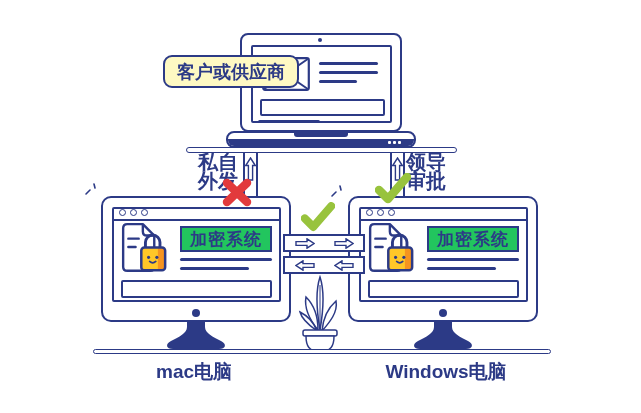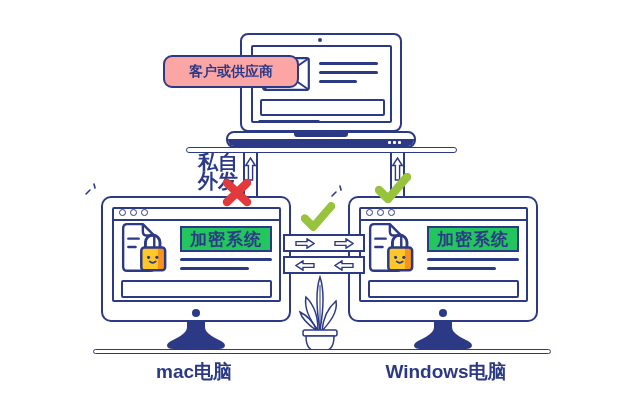--- a/index.html
+++ b/index.html
@@ -15,22 +15,22 @@
   .env{left:262px;top:57px;}
   .lap-line{height:2.5px;background:#2c3a86;border-radius:2px;}
   .lap-input{left:260px;top:99px;width:121px;height:13px;border:2px solid #2c3a86;border-radius:2px;background:#fff;}
   .lap-underline{left:258px;top:120px;width:62px;}
   .laptop-base{left:226px;top:131px;width:186px;height:13px;border:2px solid #2c3a86;border-radius:8px;background:#fff;overflow:hidden;}
   .base-fill{position:absolute;left:0;right:0;bottom:0;height:7px;background:#2c3a86;}
   .base-notch{position:absolute;left:50%;top:0;width:54px;height:4px;margin-left:-27px;background:#2c3a86;border-radius:0 0 3px 3px;}
   .base-dots{position:absolute;right:13px;bottom:2px;display:flex;gap:2px;}
   .base-dots i{width:3px;height:3px;background:#fff;border-radius:1px;display:block;}
   
-  .client-badge{left:163px;top:55px;width:132px;height:29px;border:2.5px solid #2c3a86;border-radius:9px;background:#fca5a5;
-    display:flex;align-items:center;justify-content:center;font-size:14px;font-weight:700;z-index:8;}
+  .client-badge{left:163px;top:55px;width:132px;height:29px;border:2.5px solid #2c3a86;border-radius:9px;background:#fef9c3;
+    display:flex;align-items:center;justify-content:center;font-size:18px;font-weight:700;z-index:8;}
   
   .shelf{left:186px;top:147px;width:269px;height:4px;border:1.5px solid #2c3a86;border-radius:4px;background:#fff;}
   .desk{left:93px;top:349px;width:456px;height:3px;border:1.5px solid #2c3a86;border-radius:4px;background:#fff;}
   
   .vline{width:2px;height:44px;background:#2c3a86;top:152px;}
   .flow-label{top:153px;width:44px;font-size:20px;line-height:19px;font-weight:700;text-align:center;}
   
   .mon-frame{top:196px;width:186px;height:122px;border:2.5px solid #2c3a86;border-radius:10px;background:#fff;}
   .mon-screen{top:207px;width:165px;height:91px;border:2px solid #2c3a86;border-radius:2px;background:#fff;}
   .mon-topbar{top:207px;width:169px;height:12px;border-bottom:2px solid #2c3a86;}
@@ -86,20 +86,24 @@
   </svg>
   <div class="abs vline" style="left:390px;"></div>
   <div class="abs vline" style="left:403px;"></div>
   <svg class="abs" style="left:392px;top:157px;" width="11" height="24" viewBox="0 0 11 24">
     <path d="M5.5 1 L10.3 8.5 H7.6 V23 H3.4 V8.5 H0.7 Z" fill="#fff" stroke="#2c3a86" stroke-width="1.4"></path>
   </svg>
 
   <div class="abs flow-label" style="left:196px;">
     <span>私自</span><br>
     <span>外发</span>
+  </div>
+  <div class="abs flow-label" style="left:404px;">
+    <span>领导</span><br>
+    <span>审批</span>
   </div>
 
   <svg class="abs status" style="left:222px;top:178px;" width="30" height="29" viewBox="0 0 30 29">
     <path d="M5 5 L25 24 M25 5 L5 24" stroke="#e23a3c" stroke-width="8.5" stroke-linecap="round" fill="none"></path>
   </svg>
   <svg class="abs status" style="left:375px;top:173px;" width="36" height="31" viewBox="0 0 36 31">
     <path d="M4 17 L13 26 L32 4" stroke="#98c33d" stroke-width="8.5" stroke-linecap="round" stroke-linejoin="round" fill="none"></path>
   </svg>
   <svg class="abs status" style="left:301px;top:202px;" width="34" height="30" viewBox="0 0 36 31">
     <path d="M4 17 L13 26 L32 4" stroke="#98c33d" stroke-width="8.5" stroke-linecap="round" stroke-linejoin="round" fill="none"></path>

